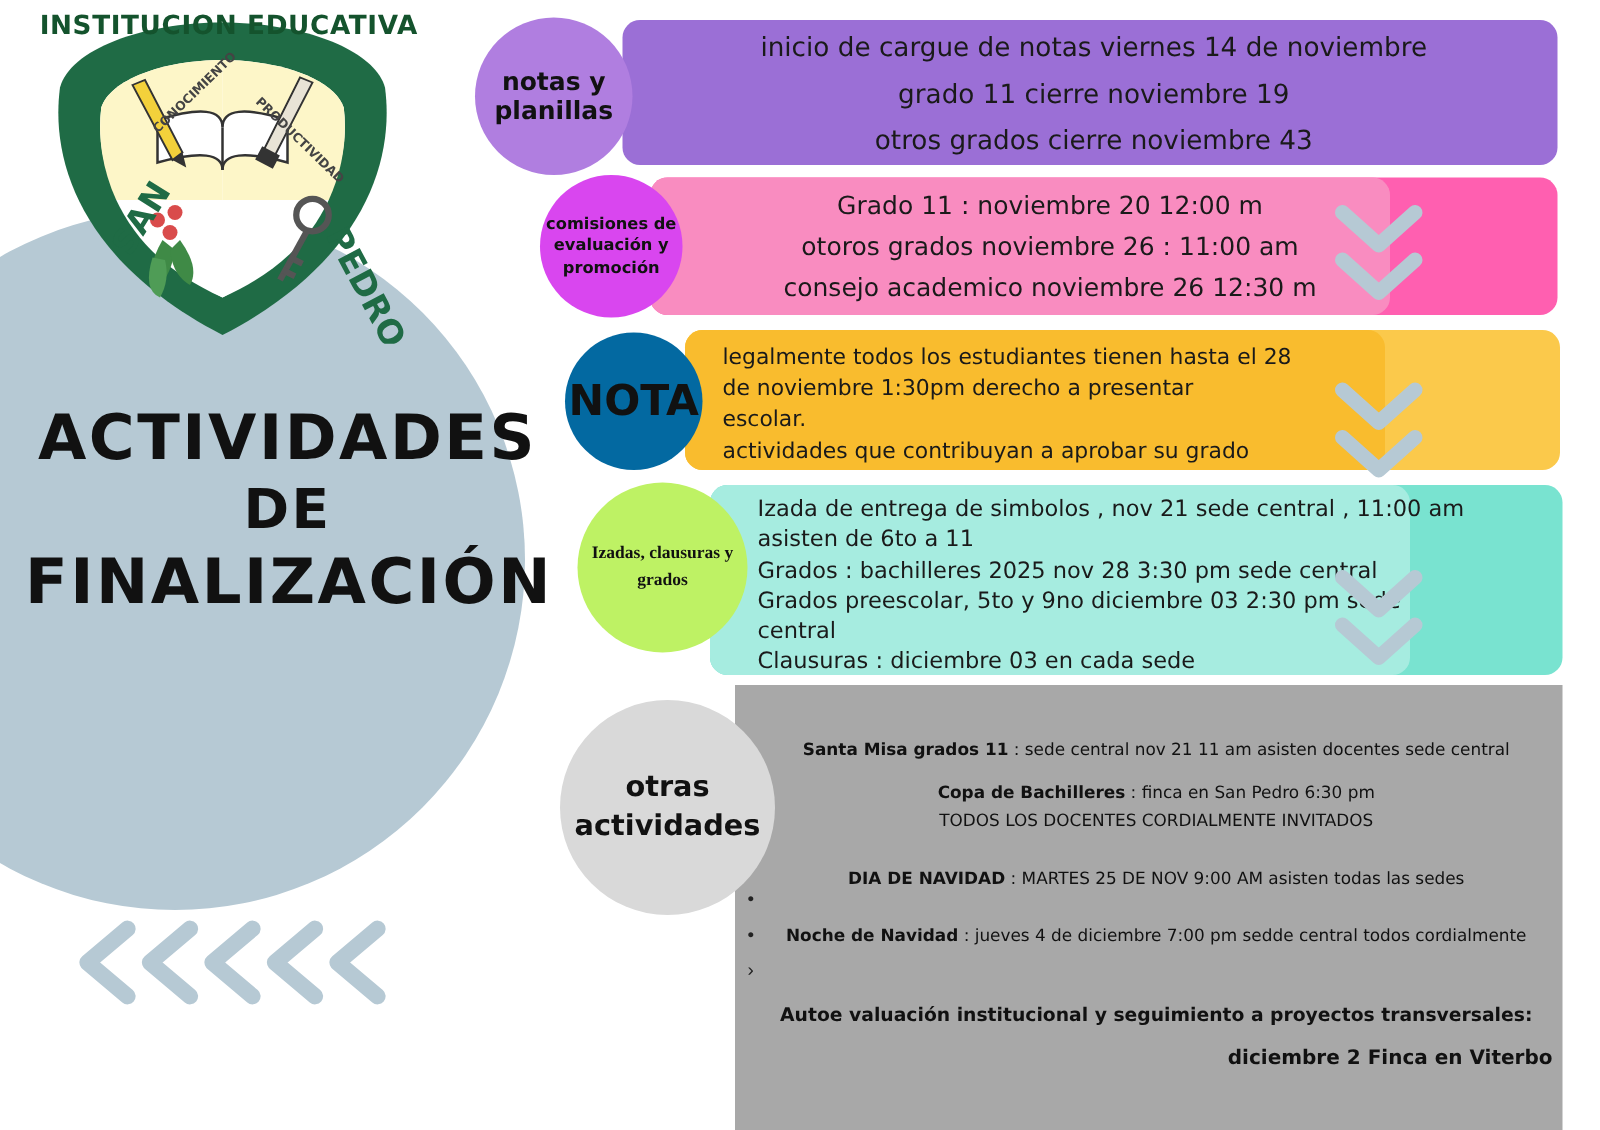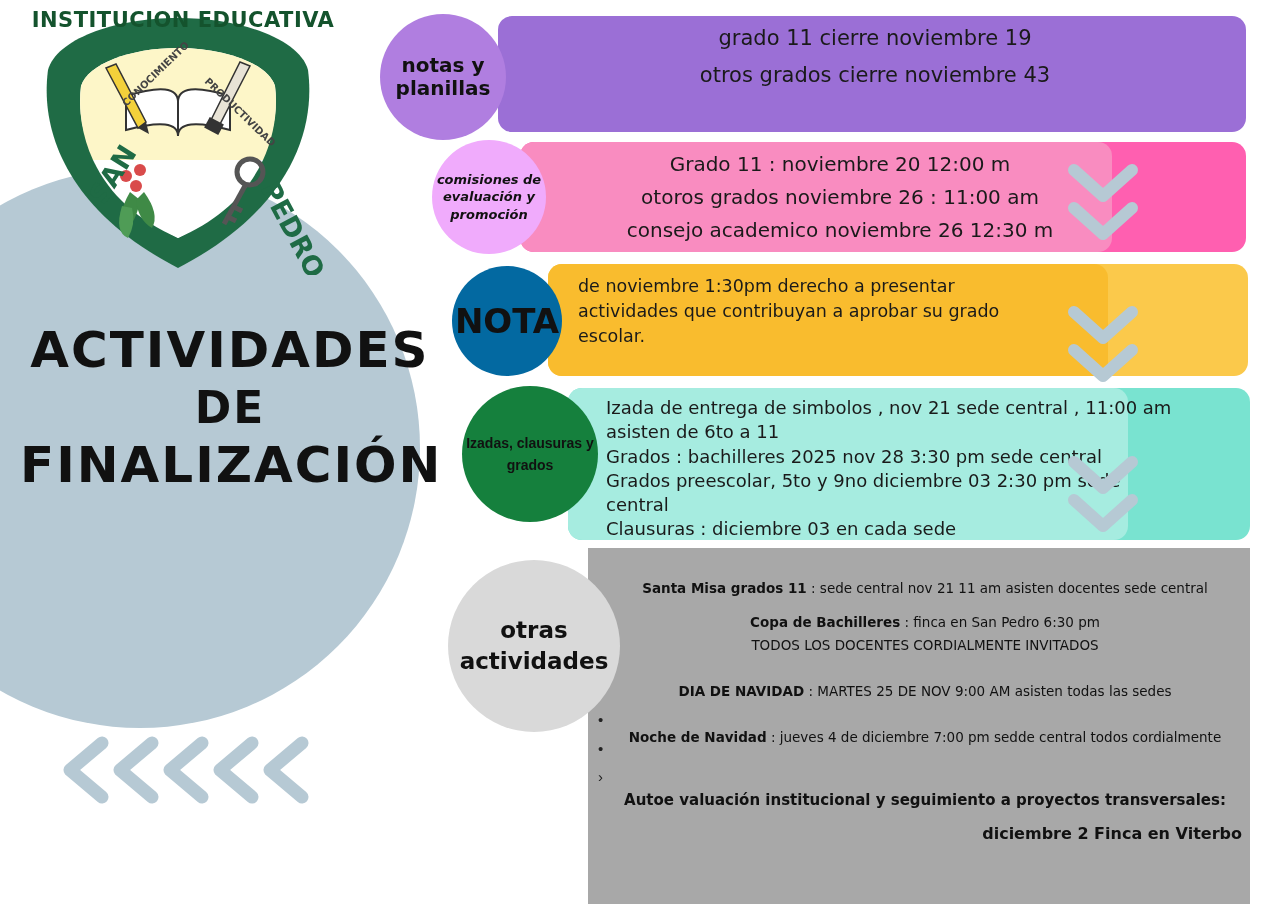--- a/index.html
+++ b/index.html
@@ -47,44 +47,44 @@
 
   
   .r1-bar{left:498px;top:16px;width:748px;height:116px;background:#9b6fd6;}
   .r1-circle{left:380px;top:14px;width:126px;height:126px;background:#b07ee0;
              font-size:20px;line-height:1.15;font-family:"DejaVu Sans", sans-serif;}
   .r1-text{left:520px;top:20px;width:710px;text-align:center;font-size:21px;line-height:1.75;}
 
   
   .r2-bar{left:520px;top:142px;width:726px;height:110px;background:#ff5fb0;}
   .r2-bar-inner{left:520px;top:142px;width:592px;height:110px;background:#f98cc0;}
-  .r2-circle{left:432px;top:140px;width:114px;height:114px;background:#f0abfc;
-             font-size:13px;line-height:1.35;font-family:"DejaVu Sans", sans-serif;font-style:italic;}
+  .r2-circle{left:432px;top:140px;width:114px;height:114px;background:#d946ef;
+             font-size:13px;line-height:1.35;font-family:"DejaVu Sans", sans-serif;}
   .r2-text{left:560px;top:148px;width:560px;text-align:center;font-size:20px;line-height:1.65;}
 
   
   .r3-bar{left:548px;top:264px;width:700px;height:112px;background:#fbc94b;}
   .r3-bar-inner{left:548px;top:264px;width:560px;height:112px;background:#f9bc2e;}
   .r3-circle{left:452px;top:266px;width:110px;height:110px;background:#0369a1;
              font-size:34px;font-family:"DejaVu Sans", sans-serif;}
   .r3-text{left:578px;top:274px;width:520px;font-size:17.5px;line-height:1.42;}
 
   
   .r4-bar{left:568px;top:388px;width:682px;height:152px;background:#79e3d0;}
   .r4-bar-inner{left:568px;top:388px;width:560px;height:152px;background:#a6ece0;}
-  .r4-circle{left:462px;top:386px;width:136px;height:136px;background:#15803d;
-             font-size:14px;line-height:1.6;font-family:Liberation Sans, sans-serif;}
+  .r4-circle{left:462px;top:386px;width:136px;height:136px;background:#bef264;
+             font-size:14px;line-height:1.6;font-family:Liberation Serif, serif;}
   .r4-text{left:606px;top:396px;width:600px;font-size:18px;line-height:1.35;}
 
   
   .r5-bar{left:588px;top:548px;width:662px;height:356px;background:#a8a8a8;border-radius:0;}
   .r5-circle{left:448px;top:560px;width:172px;height:172px;background:#d9d9d9;
              font-size:23px;line-height:1.35;font-family:"DejaVu Sans", sans-serif;}
   .r5-text{left:600px;top:578px;width:650px;font-size:13.5px;line-height:1.5;color:#111;}
-  .r5-text p{margin:0 0 14px 0;}
+  .r5-text p{margin:12px 0 14px 0;}
   .r5-text .center{text-align:center;}
   .r5-text .right{text-align:right;}
   .r5-bullets{position:absolute;left:598px;top:706px;font-size:15px;color:#222;line-height:1.9;}
 
   .chev-col{position:absolute;}
   .chev-col svg{display:block;}
 
   b{font-weight:bold;}
 </style>
 </head>
@@ -146,20 +146,21 @@
       <polyline points="142,8 110,35 142,62"></polyline>
       <polyline points="192,8 160,35 192,62"></polyline>
       <polyline points="242,8 210,35 242,62"></polyline>
     </g>
   </svg>
 </div>
 
 <div class="bar r1-bar"></div>
 <div class="circle r1-circle">notas y planillas</div>
 <div class="bar-text r1-text">
+  <div>inicio de cargue de notas  viernes 14 de noviembre</div>
   <div>grado 11  cierre noviembre 19</div>
   <div>otros grados  cierre noviembre 43</div>
 </div>
 
 <div class="bar r2-bar"></div>
 <div class="bar r2-bar-inner"></div>
 <div class="circle r2-circle">comisiones de evaluación y promoción</div>
 <div class="bar-text r2-text">
   <div>Grado 11 : noviembre 20   12:00 m</div>
   <div>otoros grados  noviembre 26   : 11:00 am</div>
@@ -171,23 +172,24 @@
       <polyline points="10,12 39,38 68,12"></polyline>
       <polyline points="10,50 39,76 68,50"></polyline>
     </g>
   </svg>
 </div>
 
 <div class="bar r3-bar"></div>
 <div class="bar r3-bar-inner"></div>
 <div class="circle r3-circle">NOTA</div>
 <div class="bar-text r3-text">
+  <div>legalmente todos los estudiantes tienen hasta el 28</div>
   <div>de noviembre  1:30pm derecho a presentar</div>
+  <div>escolar.</div>
   <div>actividades que contribuyan a aprobar su grado</div>
-  <div>escolar.</div>
 </div>
 <div class="chev-col" style="left:1064px;top:300px;">
   <svg width="78" height="86" viewBox="0 0 78 86">
     <g fill="none" stroke="#b6c9d4" stroke-width="12" stroke-linecap="round" stroke-linejoin="round">
       <polyline points="10,12 39,38 68,12"></polyline>
       <polyline points="10,50 39,76 68,50"></polyline>
     </g>
   </svg>
 </div>
 

